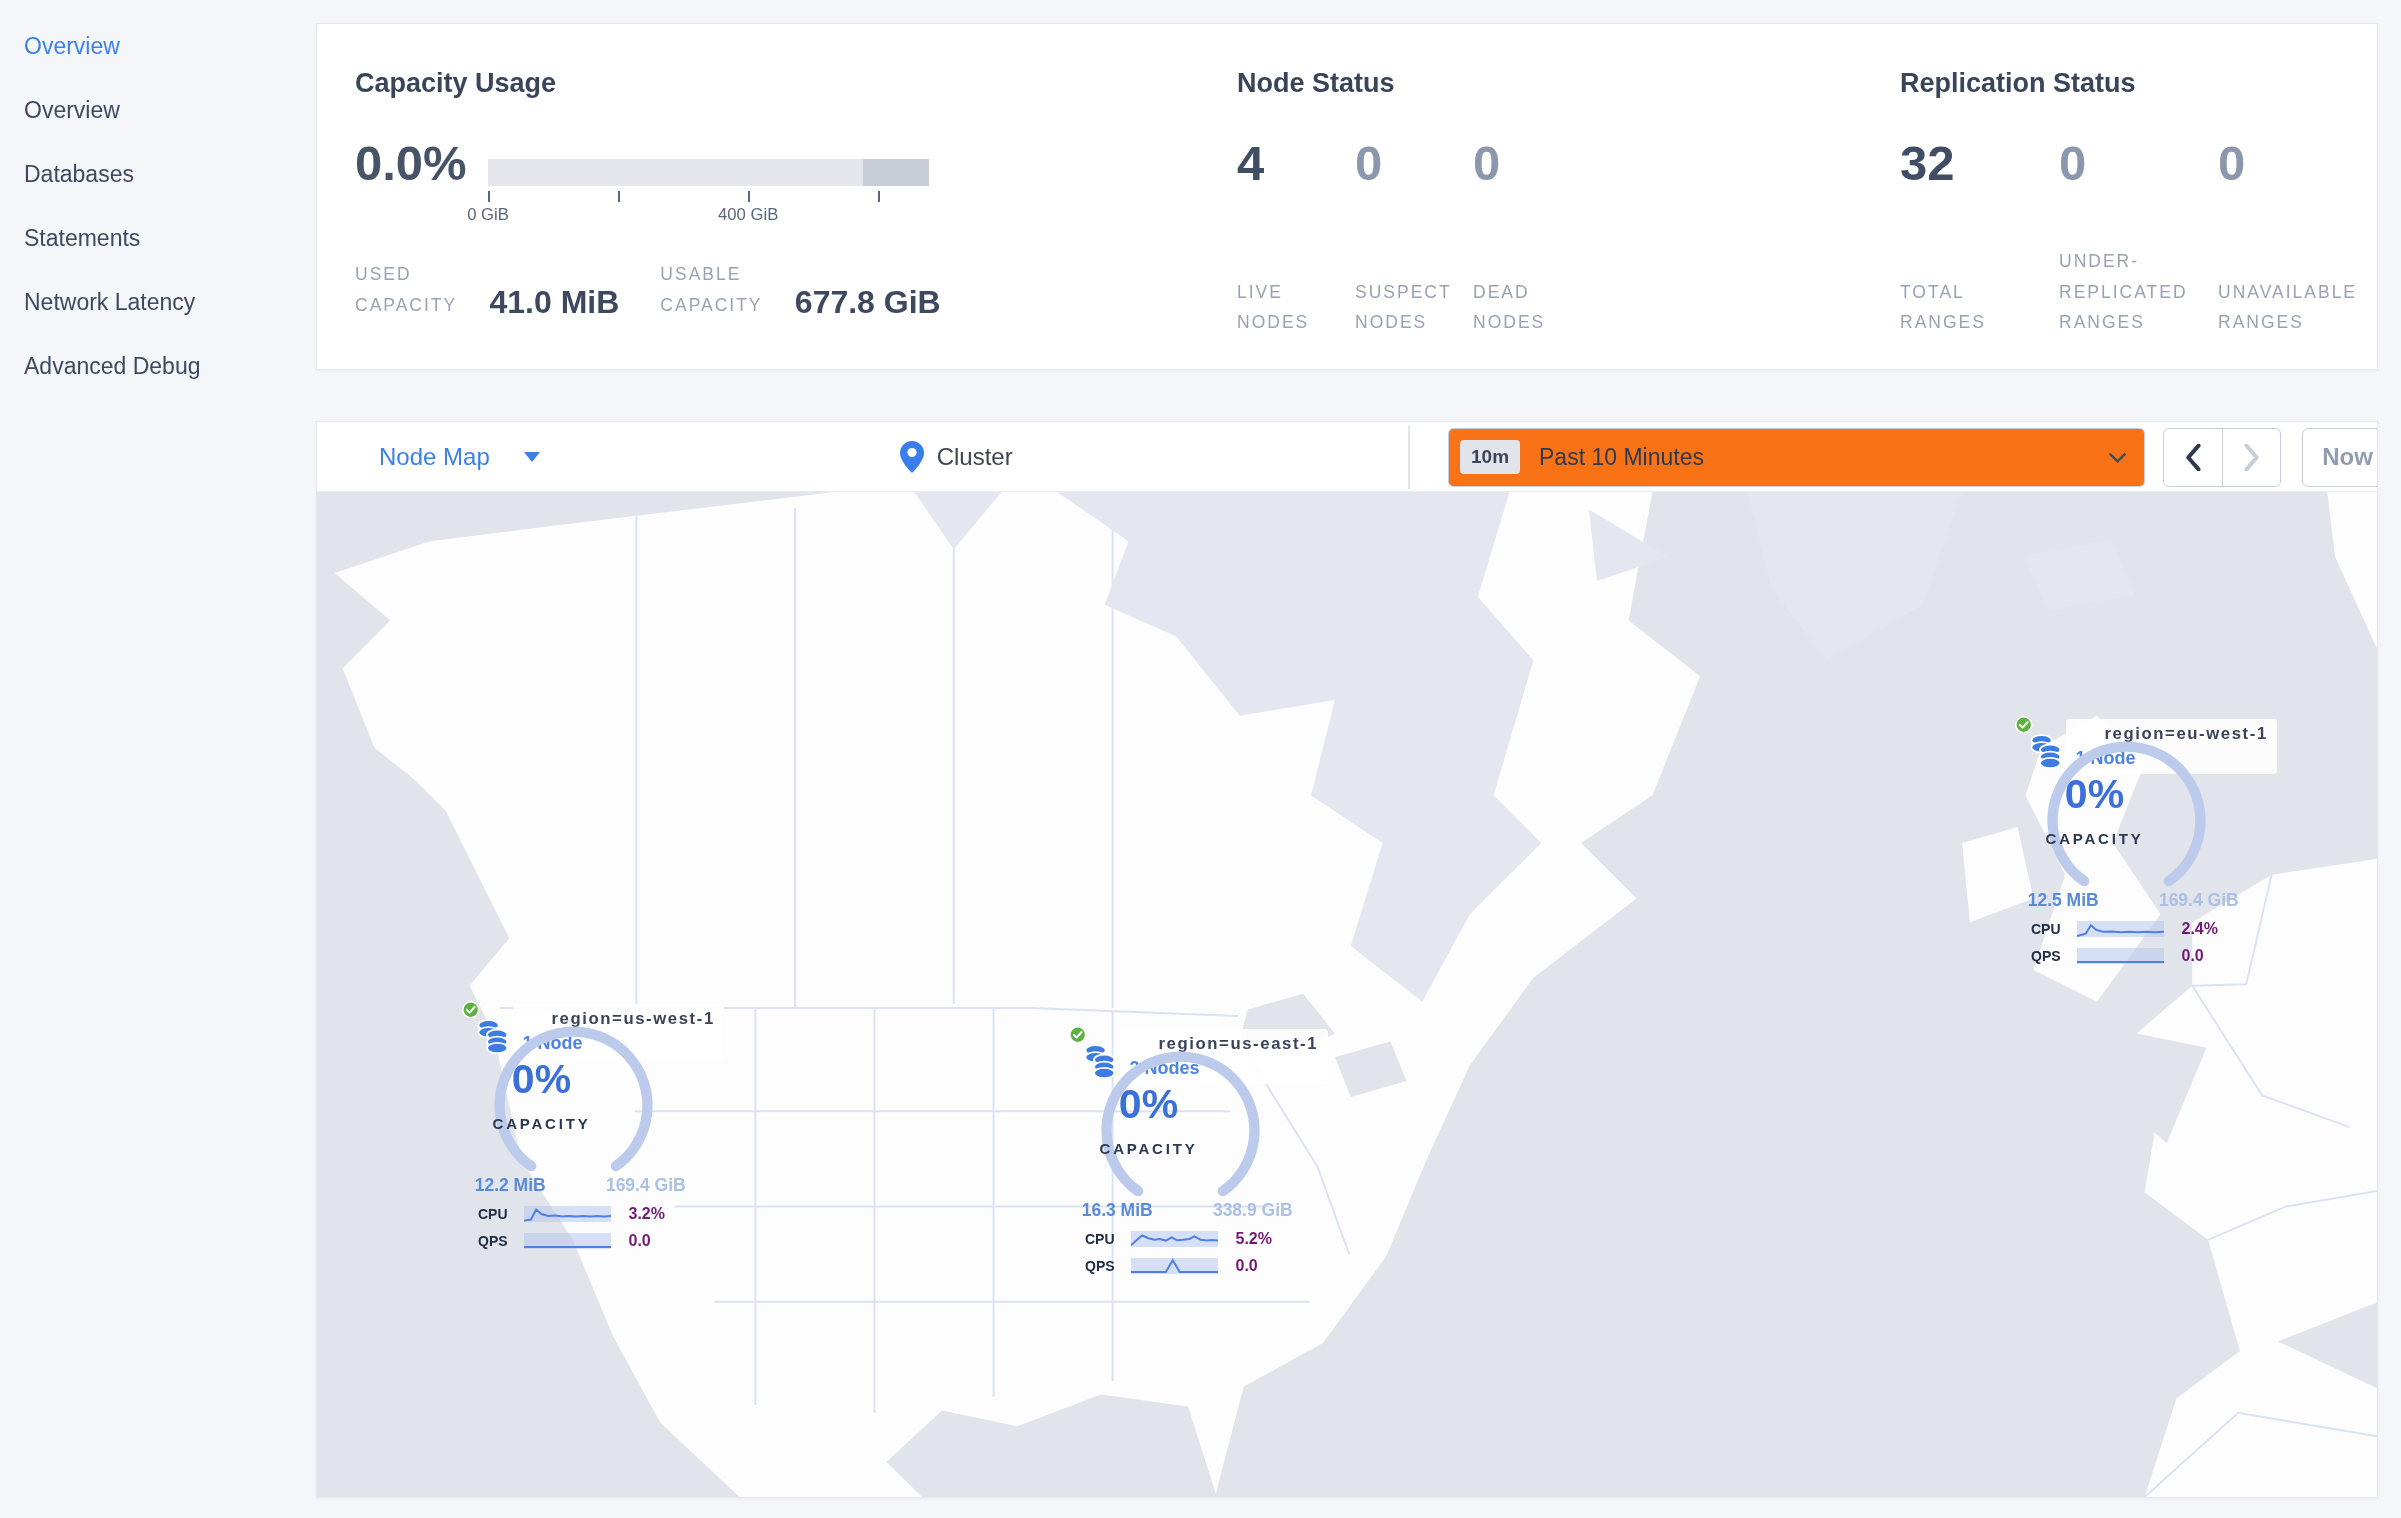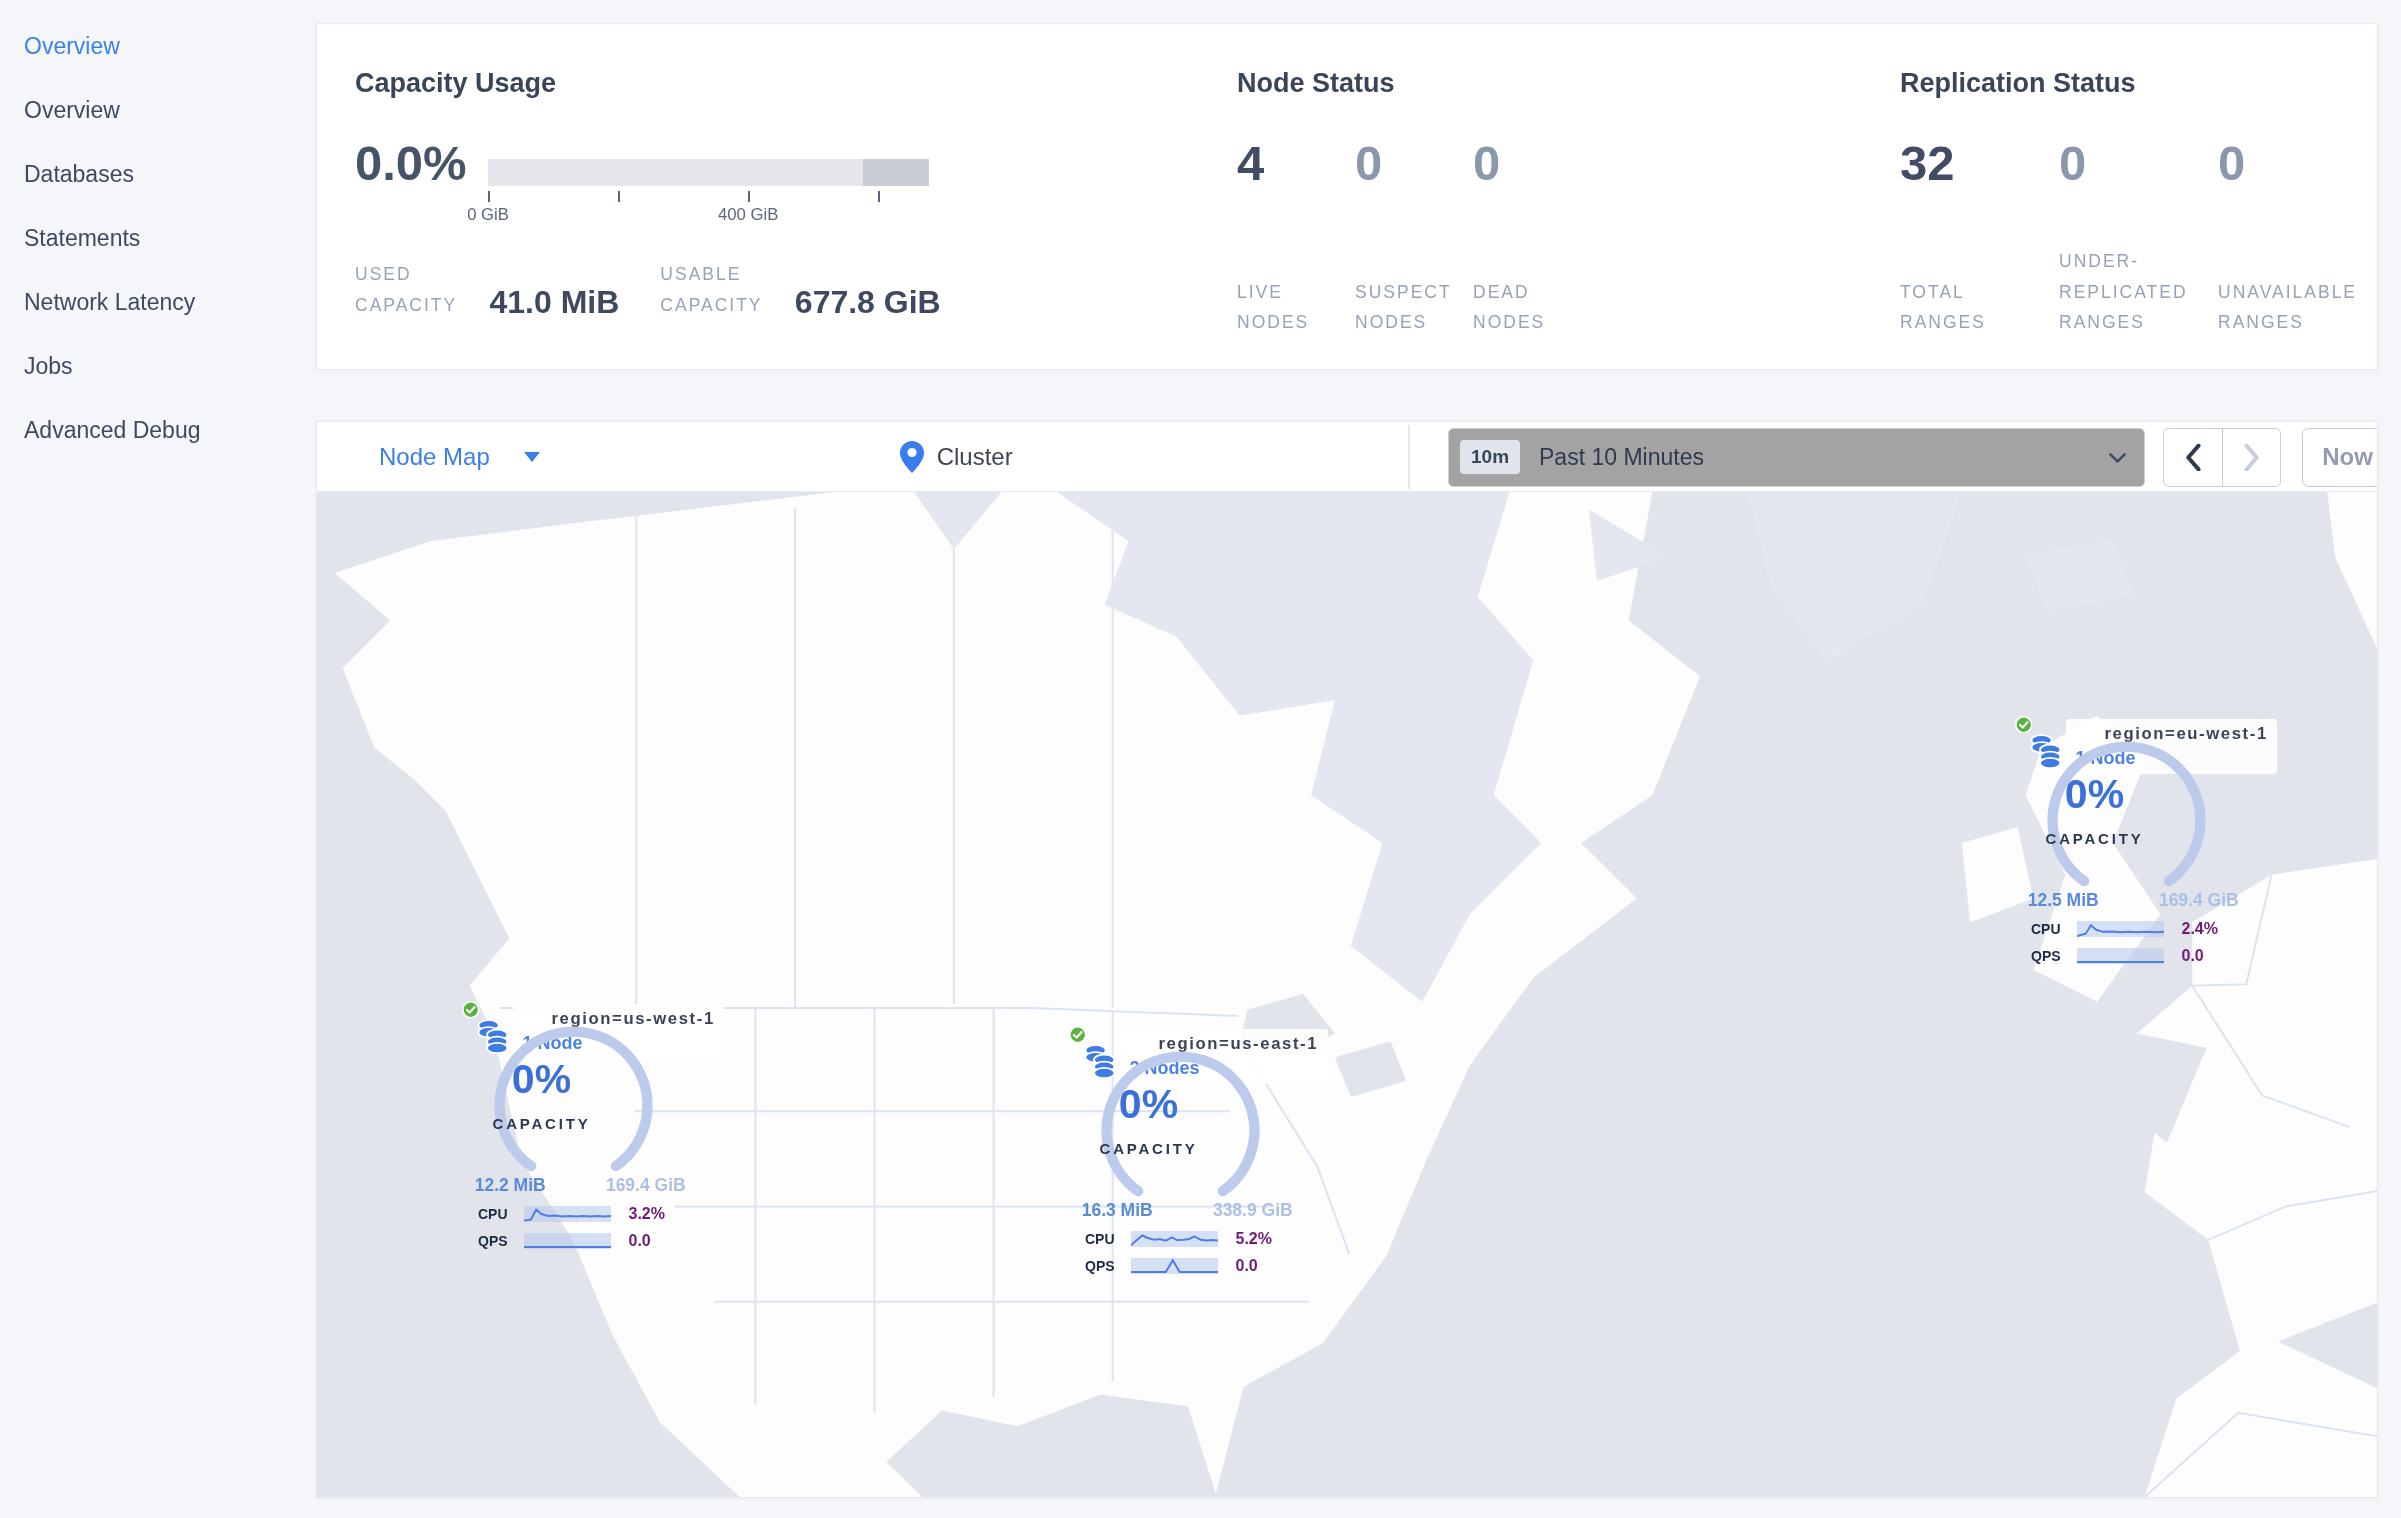--- a/index.html
+++ b/index.html
@@ -58,21 +58,21 @@
     align-items:center; gap:34px; cursor:pointer;margin-left:24px; }
   .view-select .vs-label { font-size:24px; font-weight:500; color:#3b7fe8; }
   .caret-down { width:0; height:0; border-left:8px solid transparent;
     border-right:8px solid transparent; border-top:10.3px solid #3b7fe8; }
   .breadcrumb { position:absolute; left:583px; top:0; height:70px; display:flex;
     align-items:center; gap:12.7px; }
   .breadcrumb .bc-label { font-size:24px; color:#3e4652; }
   .tb-divider { position:absolute; left:1091px; top:3.2px; height:64px; width:1.6px; background:#e3e6ec; }
 
   .time-select { position:absolute; left:1131px; top:5.6px; width:697px; height:59px;
-    background:#a3a3a3; border:1.6px solid #c7cdd9; border-radius:5.6px; display:flex;
+    background:#f97316; border:1.6px solid #c7cdd9; border-radius:5.6px; display:flex;
     align-items:center; cursor:pointer; }
   .time-badge { margin-left:11px; background:#e1e4ea; border-radius:4px; padding:6.4px 11px;
     font-size:19px; font-weight:700; color:#3b4558; }
   .time-label { margin-left:19px; font-size:23px; font-weight:500; color:#2e3a4e; }
   .time-chevron { margin-left:auto; margin-right:17.5px; }
 
   .nav-btns { position:absolute; left:1846px; top:5.6px; width:118px; height:59px;
     border:1.6px solid #c7cdd9; border-radius:5.6px; background:#fff; display:flex; }
   .nav-btn { width:50%; display:flex; align-items:center; justify-content:center; cursor:pointer; }
   .nav-btn + .nav-btn { border-left:1.6px solid #c7cdd9; }
@@ -127,23 +127,20 @@
   </div>
 
   <div class="nav-item">
     <span>Statements</span>
   </div>
 
   <div class="nav-item">
     <span>Network Latency</span>
   </div>
 
-  <div class="nav-item">
-    <span>Jobs</span>
-  </div>
 
   <div class="nav-item">
     <span>Advanced Debug</span>
   </div>
 </nav>
 </aside>
 
 <div class="main">
 
   <section class="panel summary-panel">

